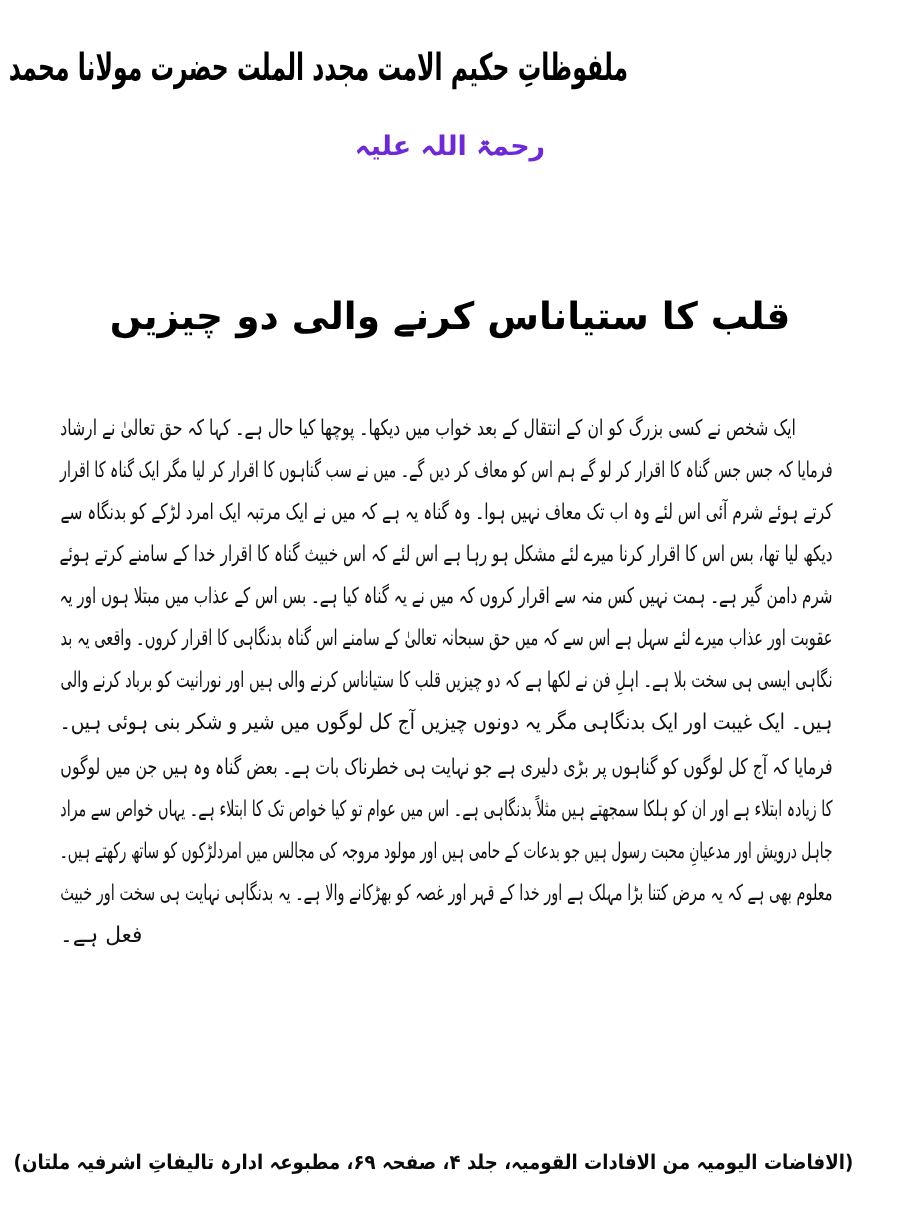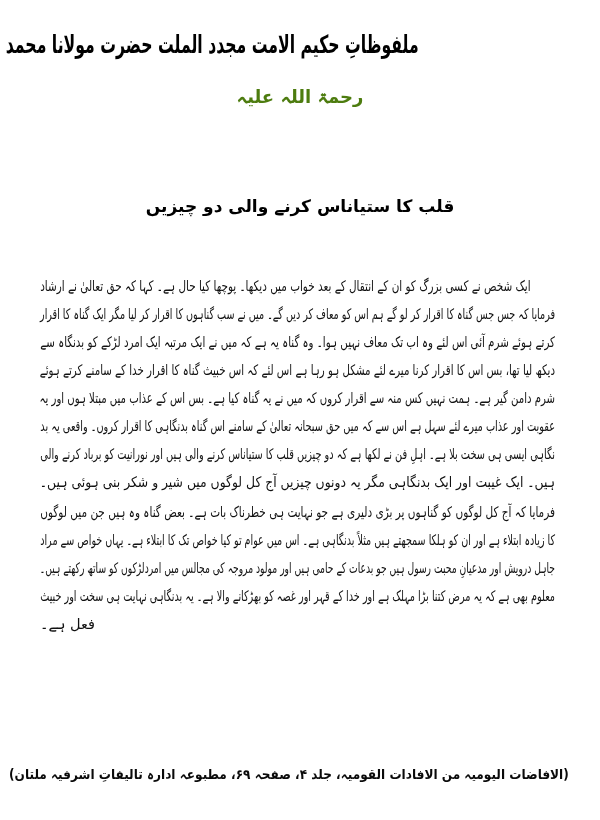--- a/index.html
+++ b/index.html
@@ -37,31 +37,31 @@
     color: #000000;
     padding: 0 14px;
     white-space: nowrap;
     transform: scaleX(0.97);
   }
 
   .doc-subtitle {
     margin-top: 22px;
     font-size: 18px;
     font-weight: bold;
-    color: #4d7c0f;
+    color: #6d28d9;
   }
 
   
   .section-heading {
     position: absolute;
     top: 196px;
     left: 0;
     right: 0;
     text-align: center;
-    font-size: 17px;
+    font-size: 25px;
     font-weight: bold;
     color: #000000;
   }
 
   
   .body-block {
     position: absolute;
     top: 272px;
     right: 45px;
     left: 40px;

